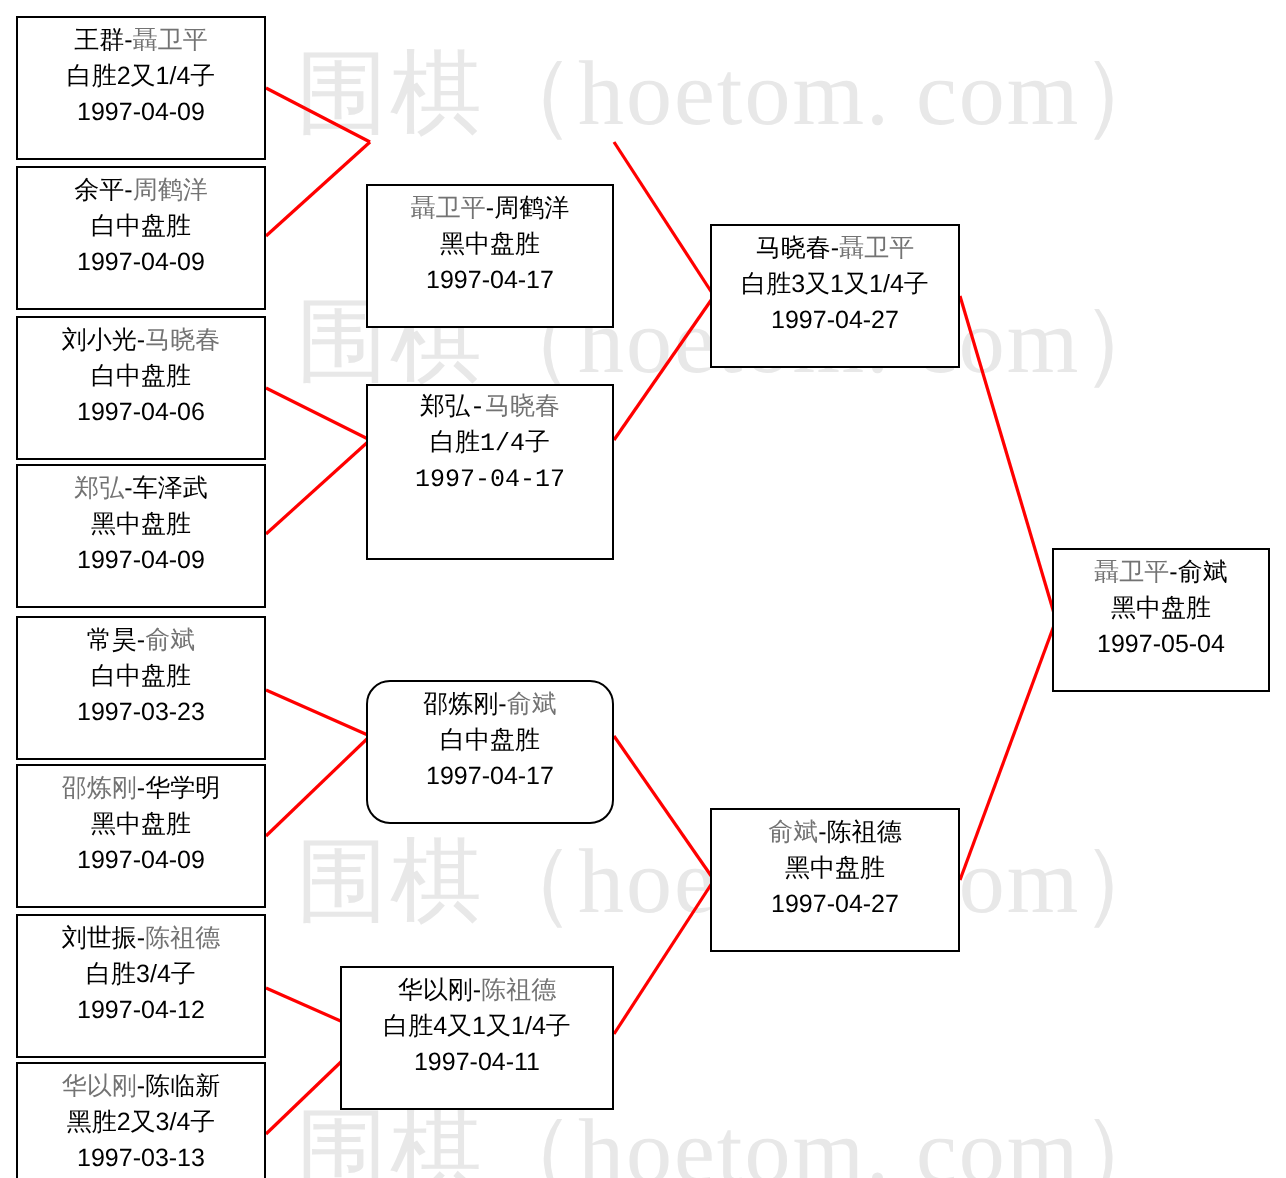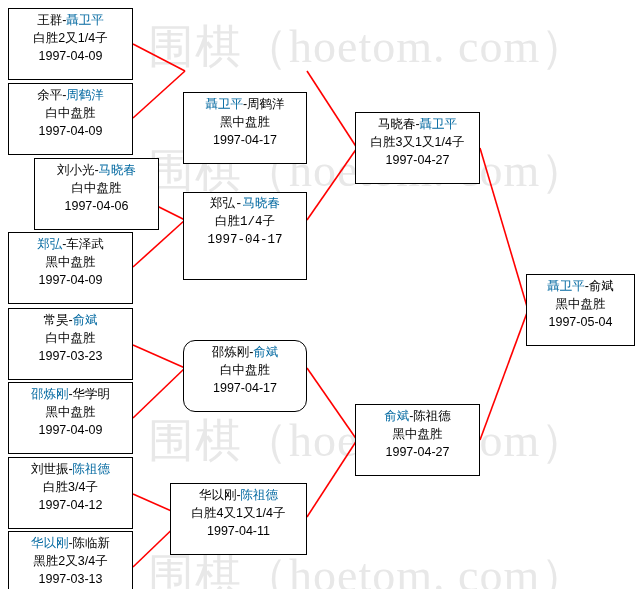--- a/index.html
+++ b/index.html
@@ -56,21 +56,21 @@
     padding: 2px 4px 3px 4px;
     z-index: 2;
     white-space: nowrap;
   }
   .node .row {
     height: 18px;
     line-height: 18px;
     overflow: hidden;
   }
   .red {
-    color: #0369a1;
+    color: #737373;
   }
   .blk {
     color: #000000;
   }
 </style>
 </head>
 <body>
 
 <div id="root">
 
@@ -112,21 +112,21 @@
     <div class="row">白胜2又1/4子</div>
     <div class="row">1997-04-09</div>
   </div>
 
   <div class="node" style="left:8px; top:83px; width:125px; height:72px;">
     <div class="row"><span class="blk">余平</span><span>-</span><span class="red">周鹤洋</span></div>
     <div class="row">白中盘胜</div>
     <div class="row">1997-04-09</div>
   </div>
 
-  <div class="node" style="left:8px; top:158px; width:125px; height:72px;margin-left:26px;">
+  <div class="node" style="left:8px; top:158px; width:125px; height:72px;">
     <div class="row"><span class="blk">刘小光</span><span>-</span><span class="red">马晓春</span></div>
     <div class="row">白中盘胜</div>
     <div class="row">1997-04-06</div>
   </div>
 
   <div class="node" style="left:8px; top:232px; width:125px; height:72px;">
     <div class="row"><span class="red">郑弘</span><span>-</span><span class="blk">车泽武</span></div>
     <div class="row">黑中盘胜</div>
     <div class="row">1997-04-09</div>
   </div>

